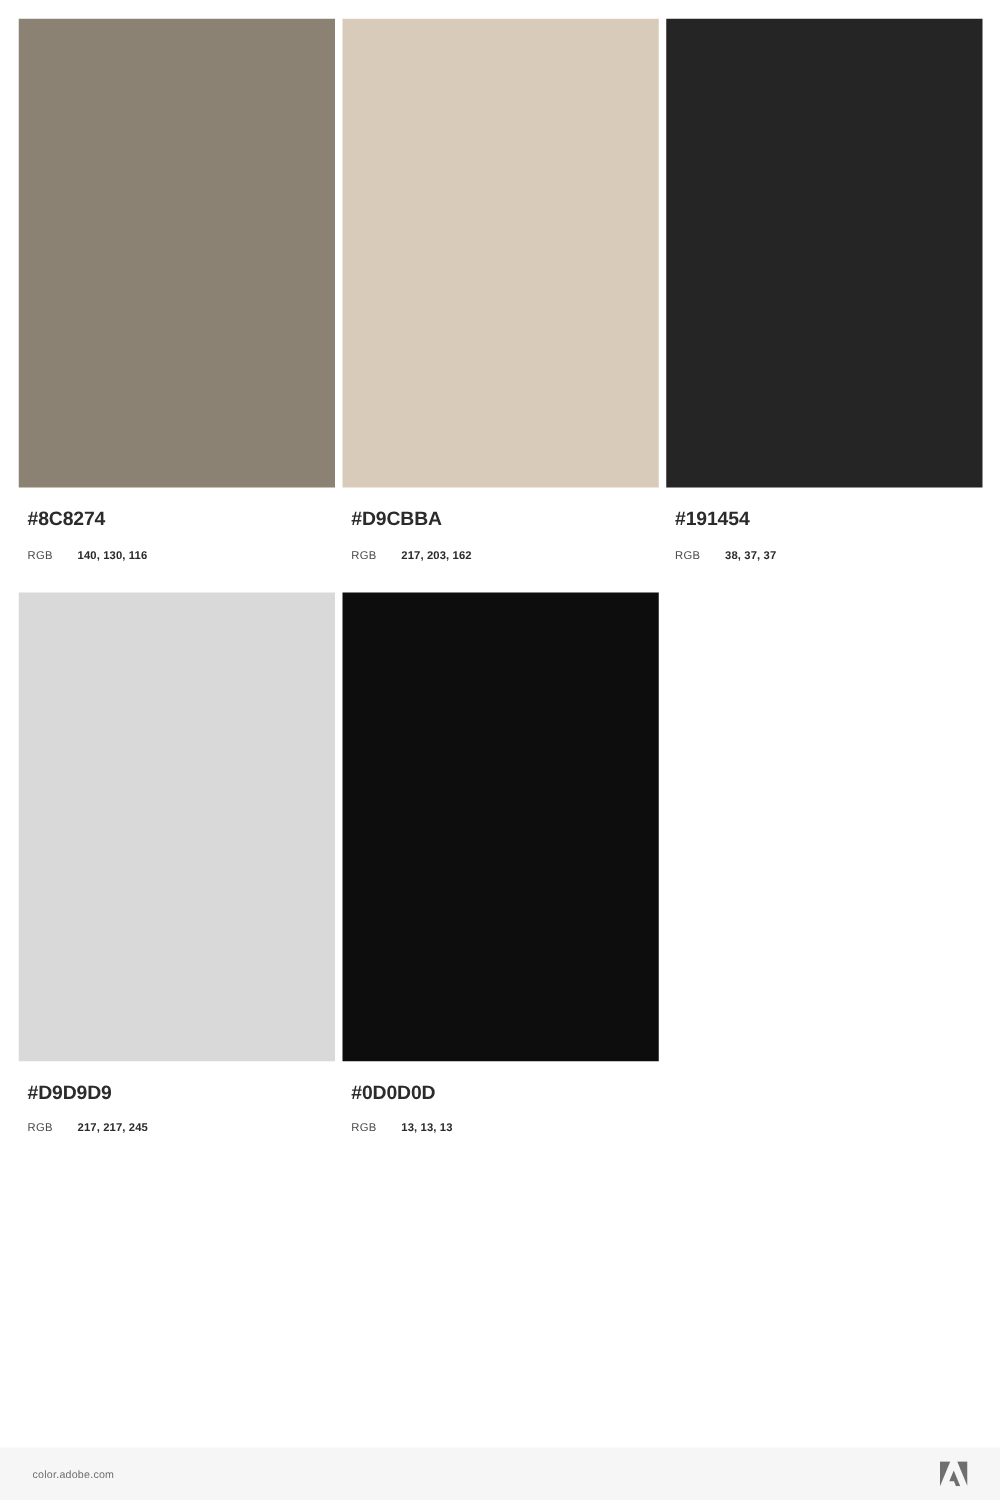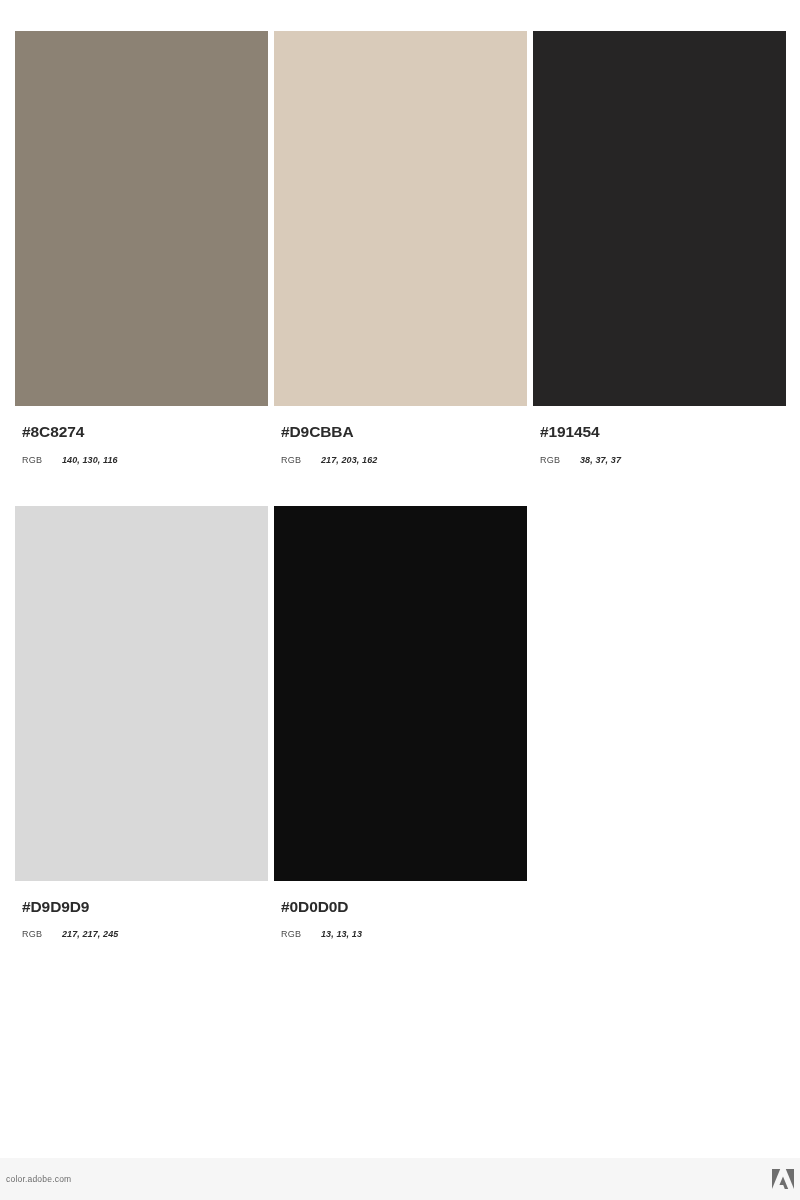--- a/index.html
+++ b/index.html
@@ -33,21 +33,20 @@
     display: flex;
     flex-wrap: wrap;
     gap: 0px;
   }
 
   .swatch-cell {
     width: 253px;
     margin-right: 6px;
     margin-bottom: 25px;
     box-sizing: border-box;
-    margin-top: 16px;
   }
   .swatch-cell:nth-child(3n) {
     margin-right: 0;
   }
 
   .swatch-chip {
     width: 253px;
     height: 375px;
     display: block;
   }
@@ -78,35 +77,34 @@
     letter-spacing: 0.3px;
     width: 40px;
     flex: 0 0 40px;
   }
 
   .rgb-values {
     font-size: 9px;
     font-weight: bold;
     color: #2b2b2b;
     letter-spacing: 0.1px;
-    font-style: italic;
   }
 
   
   .footer-bar {
     position: absolute;
     left: 0;
     bottom: 0;
     width: 800px;
     height: 42px;
     background: #f6f6f6;
     display: flex;
     align-items: center;
     justify-content: space-between;
-    padding: 0 6px;
+    padding: 0 26px;
     box-sizing: border-box;
   }
 
   .footer-url {
     font-size: 8.5px;
     color: #6d6d6d;
     letter-spacing: 0.2px;
   }
 
   .adobe-logo {

